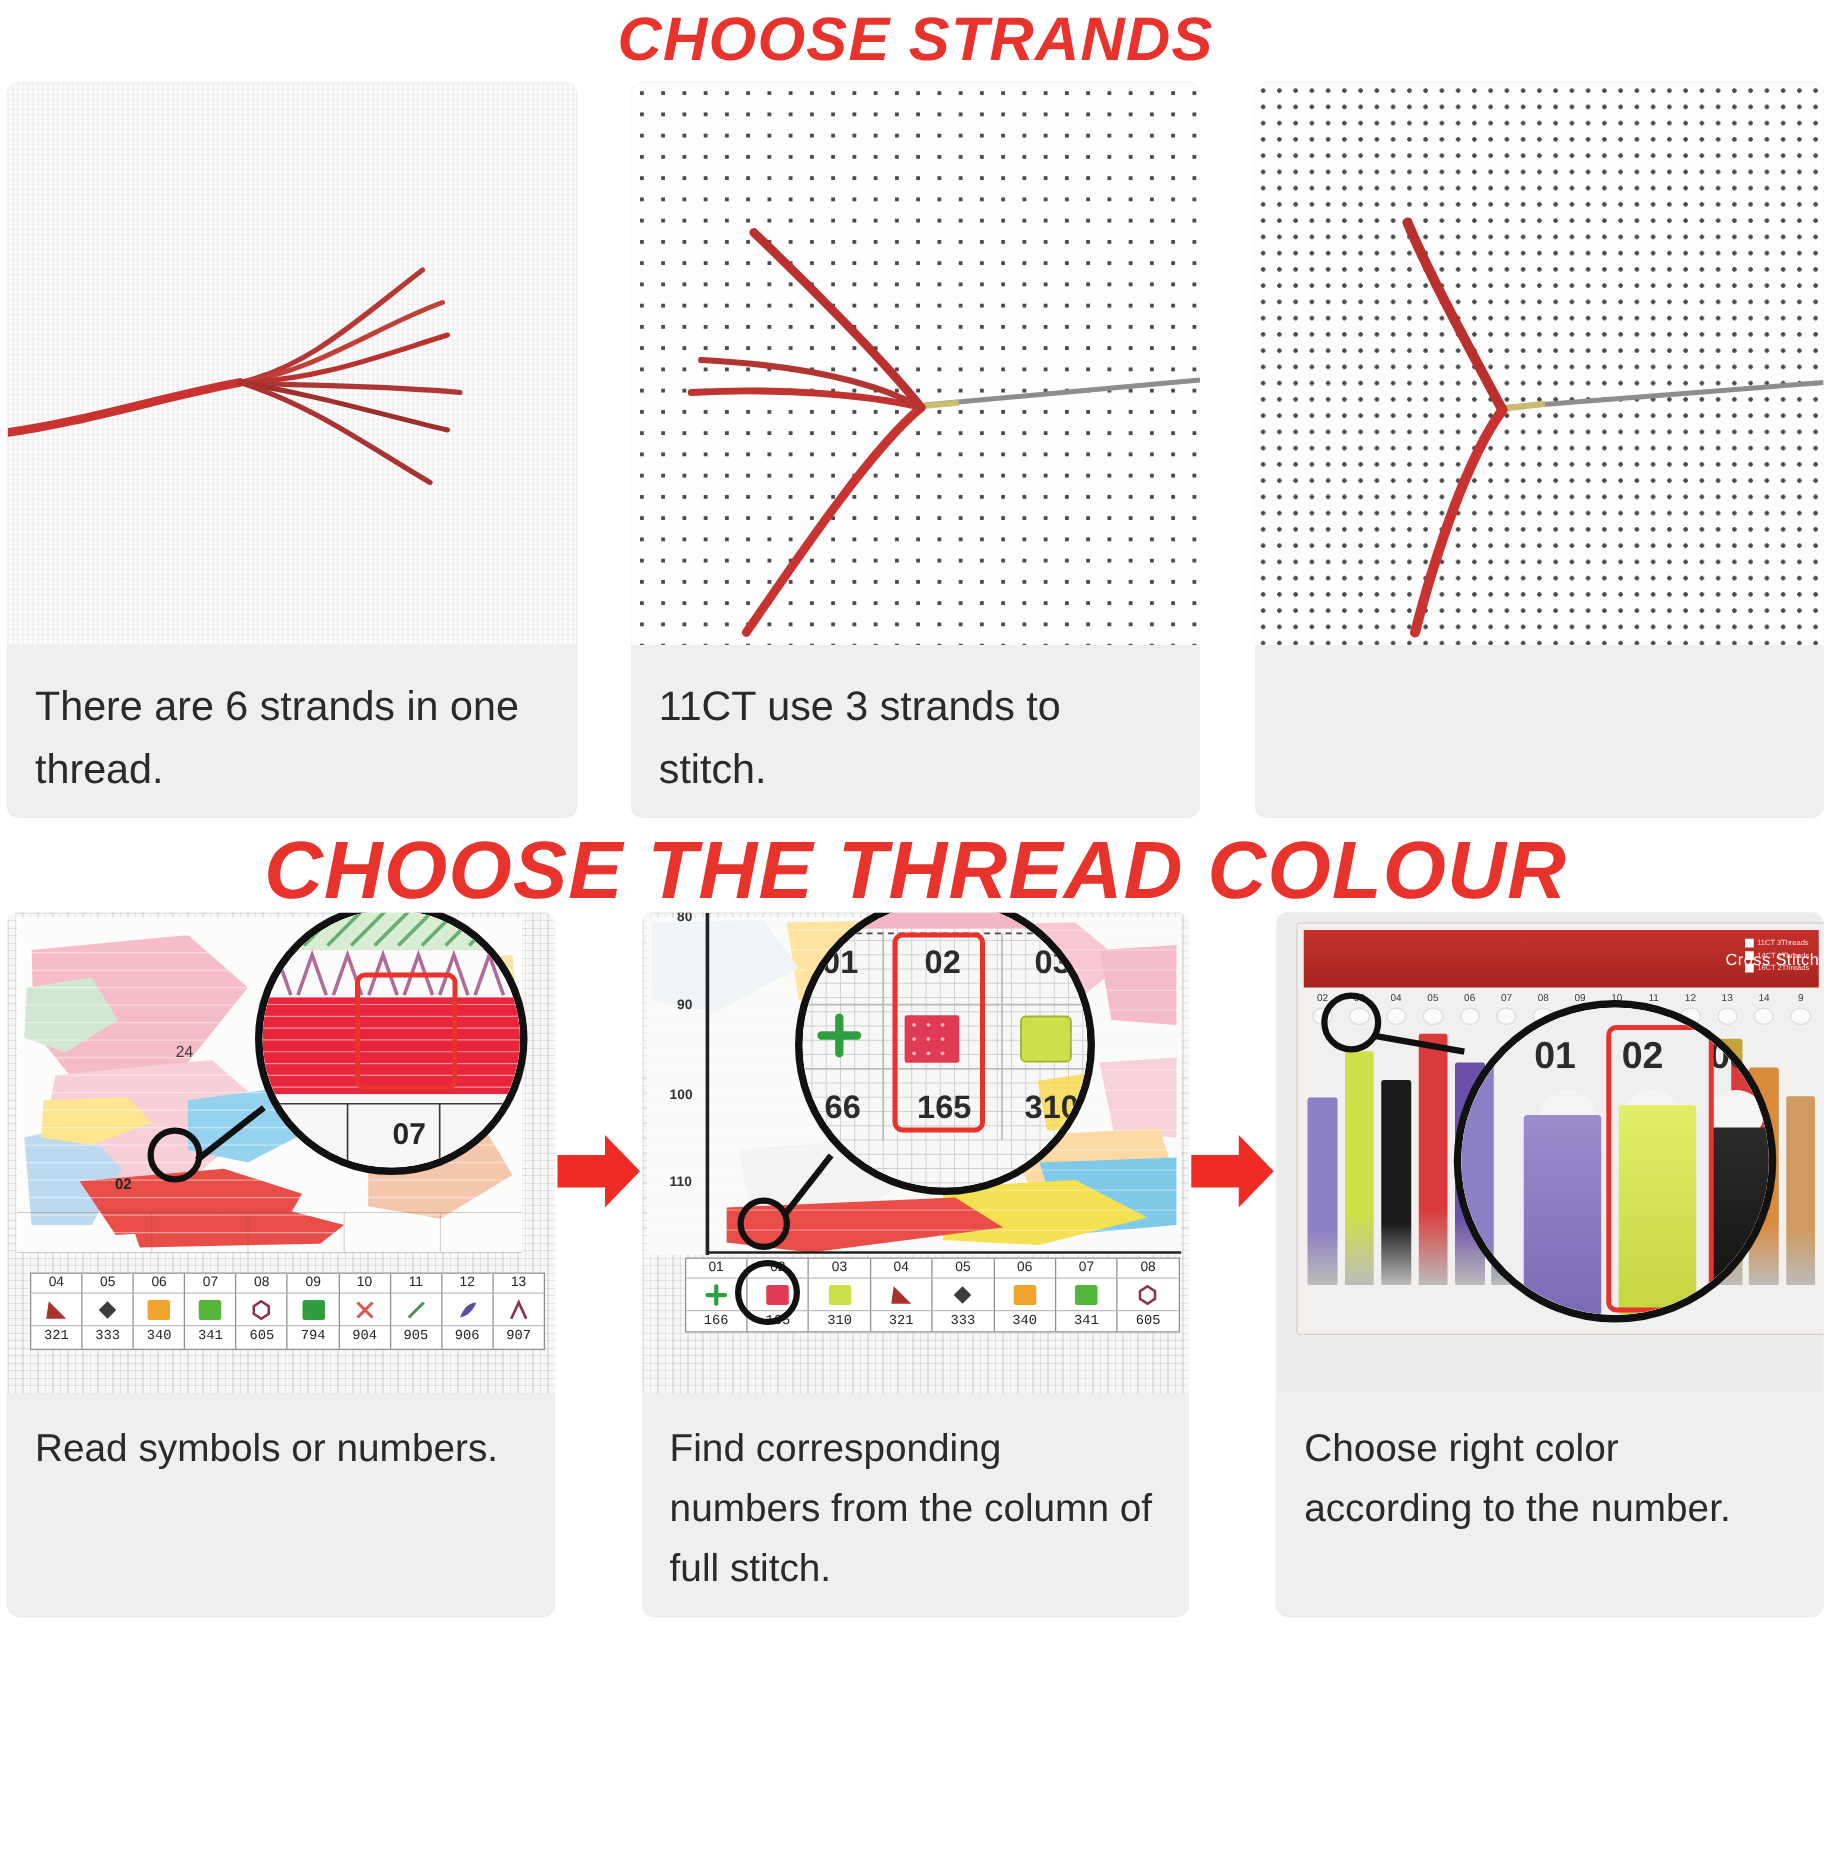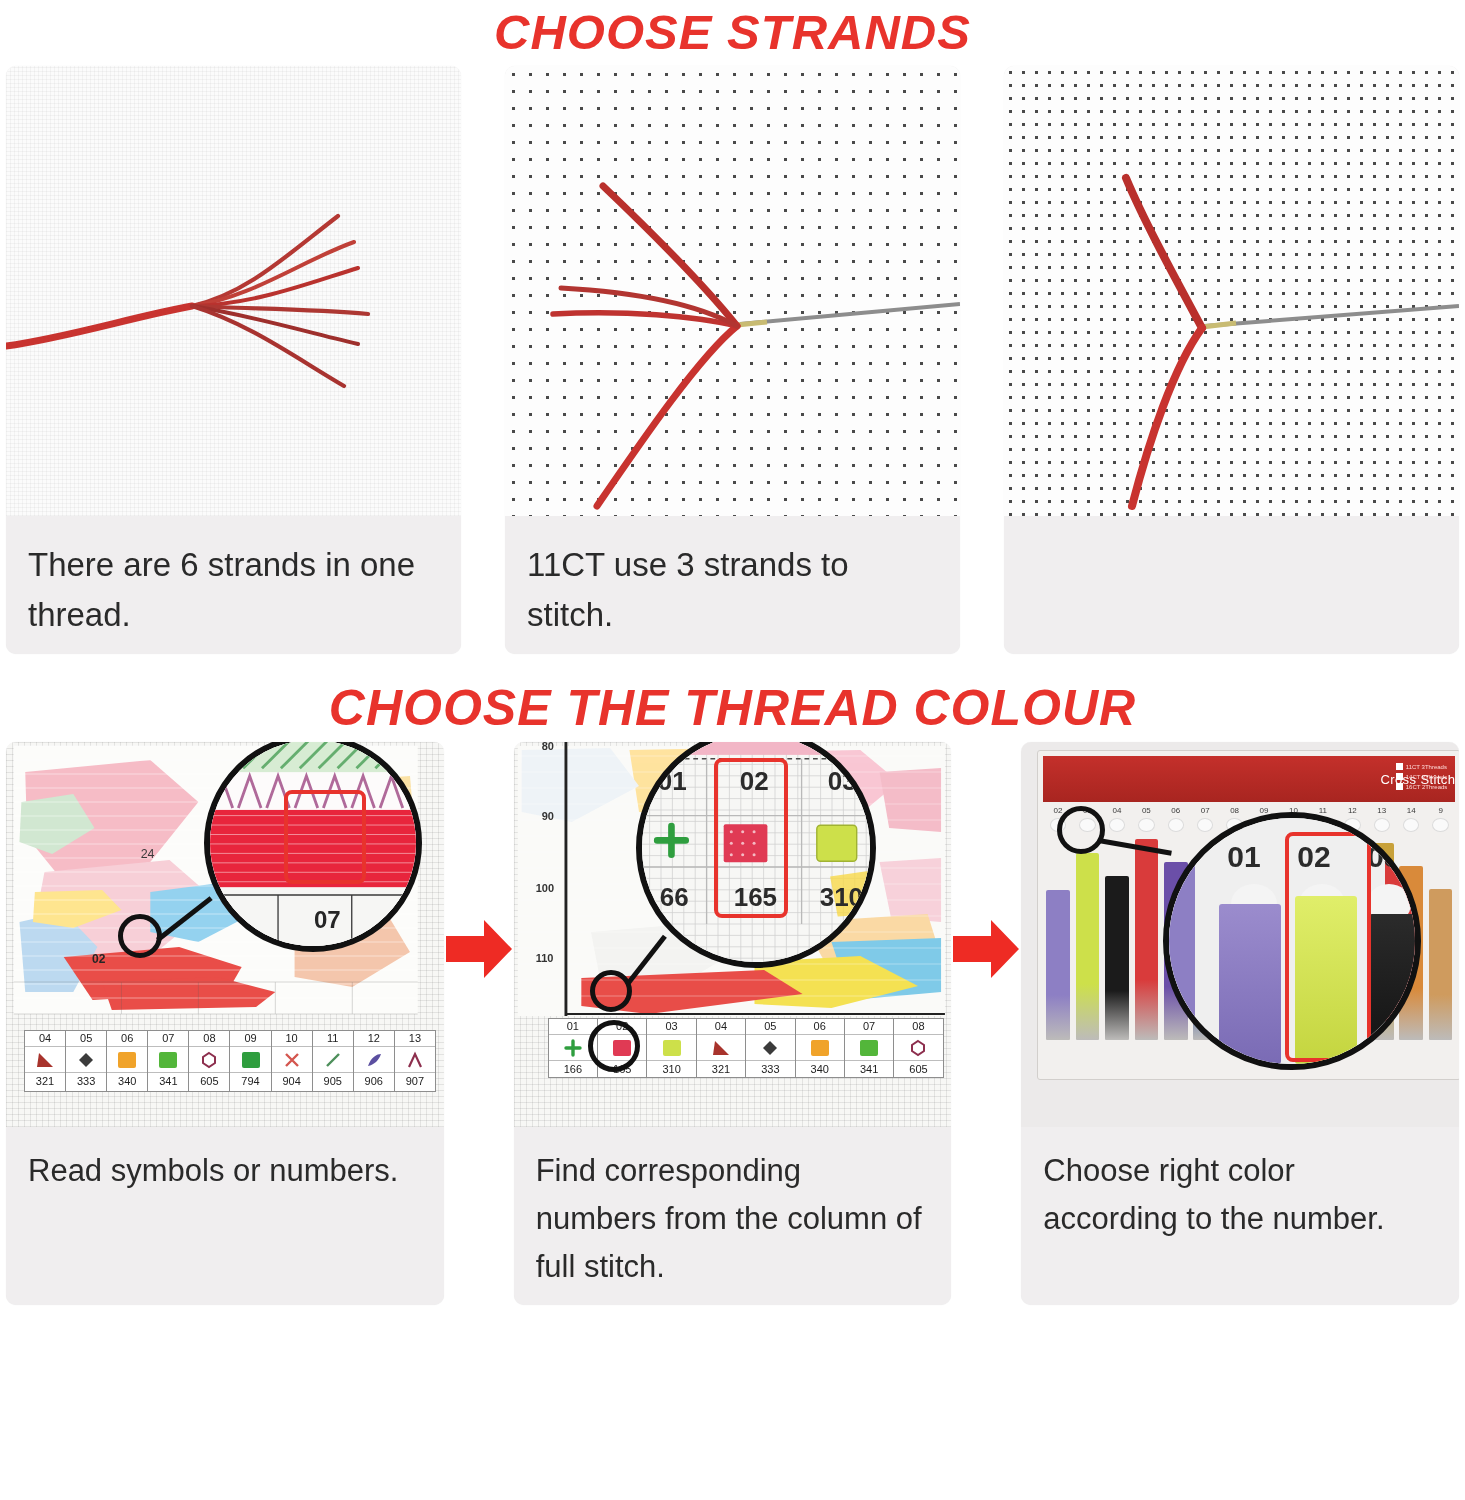--- a/index.html
+++ b/index.html
@@ -22,25 +22,24 @@
     letter-spacing: 1px;
     font-family: "Liberation Sans", sans-serif;
   }
   #title-strands {
     font-size: 49px;
     line-height: 60px;
     padding-top: 2px;
     height: 66px;
   }
   #title-colour {
-    font-size: 50px;
+    font-size: 65px;
     line-height: 60px;
     height: 76px;
     padding-top: 12px;
-    margin-top: 12px;
   }
 
   
   .row {
     display: flex;
     justify-content: space-between;
     padding: 0 6px;
   }
   .card {
     width: 455px;
@@ -130,21 +129,21 @@
     font-family: "Liberation Sans", sans-serif;
   }
   .legend-col .lc-sym {
     height: 26px; width: 100%;
     display: flex; align-items: center; justify-content: center;
     border-bottom: 1px solid #bdbdbd;
   }
   .legend-col .lc-code {
     font-size: 11px; color: #222; line-height: 16px; width: 100%;
     text-align: center;
-    font-family: Liberation Sans, sans-serif;
+    font-family: Liberation Mono, monospace;
   }
   .sym-box { width: 18px; height: 16px; border-radius: 2px; }
 
   
   .magnifier {
     position: absolute;
     border: 6px solid #111;
     border-radius: 50%;
     overflow: hidden;
     background: #fff;

